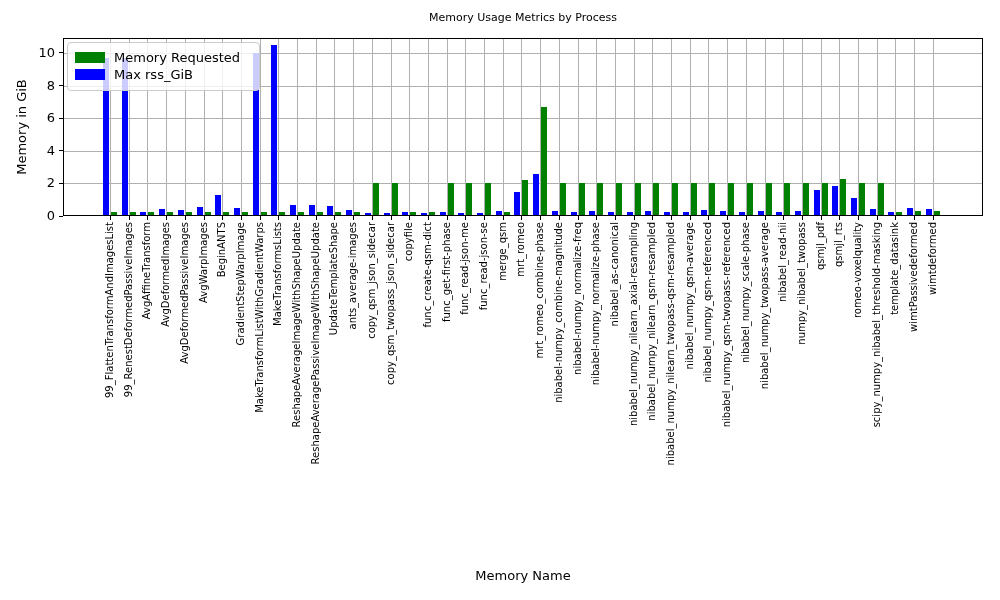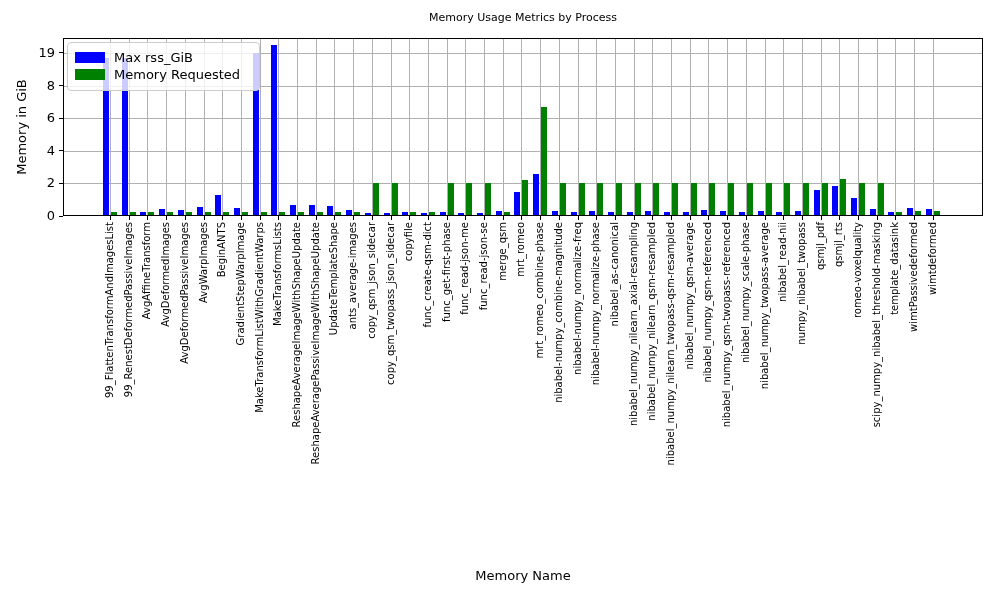--- a/index.html
+++ b/index.html
@@ -208,21 +208,21 @@
       <div class="ytick-label" style="left: 5px; top: 209px;">0</div>
       <div class="ytick-mark" style="left: 59px; top: 182.899px;"></div>
       <div class="ytick-label" style="left: 5px; top: 176.399px;">2</div>
       <div class="ytick-mark" style="left: 59px; top: 150.299px;"></div>
       <div class="ytick-label" style="left: 5px; top: 143.799px;">4</div>
       <div class="ytick-mark" style="left: 59px; top: 117.698px;"></div>
       <div class="ytick-label" style="left: 5px; top: 111.198px;">6</div>
       <div class="ytick-mark" style="left: 59px; top: 85.0971px;"></div>
       <div class="ytick-label" style="left: 5px; top: 78.5971px;">8</div>
       <div class="ytick-mark" style="left: 59px; top: 52.4963px;"></div>
-      <div class="ytick-label" style="left: 5px; top: 45.9963px;">19</div>
+      <div class="ytick-label" style="left: 5px; top: 45.9963px;">10</div>
     </div>
   <div id="xticks">
       <div class="xtick-mark" style="left: 110px; top: 216px;"></div>
       <div class="xtick-label" style="left: -237px; top: 222px;">99_FlattenTransformAndImagesList</div>
       <div class="xtick-mark" style="left: 128.7px; top: 216px;"></div>
       <div class="xtick-label" style="left: -218.3px; top: 222px;">99_RenestDeformedPassiveImages</div>
       <div class="xtick-mark" style="left: 147.4px; top: 216px;"></div>
       <div class="xtick-label" style="left: -199.6px; top: 222px;">AvgAffineTransform</div>
       <div class="xtick-mark" style="left: 166.1px; top: 216px;"></div>
       <div class="xtick-label" style="left: -180.9px; top: 222px;">AvgDeformedImages</div>
@@ -305,21 +305,21 @@
       <div class="xtick-mark" style="left: 895.4px; top: 216px;"></div>
       <div class="xtick-label" style="left: 548.4px; top: 222px;">template_datasink</div>
       <div class="xtick-mark" style="left: 914.1px; top: 216px;"></div>
       <div class="xtick-label" style="left: 567.1px; top: 222px;">wimtPassivedeformed</div>
       <div class="xtick-mark" style="left: 932.8px; top: 216px;"></div>
       <div class="xtick-label" style="left: 585.8px; top: 222px;">wimtdeformed</div>
     </div>
 
   <div id="legend">
     <div class="legend-row">
+      <span class="legend-swatch" id="swatch-1" style="background: rgb(0, 128, 0);"></span>
+      <span class="legend-label">Memory Requested</span>
+    </div>
+    <div class="legend-row">
       <span class="legend-swatch" id="swatch-0" style="background: rgb(0, 0, 255);"></span>
       <span class="legend-label">Max rss_GiB</span>
     </div>
-    <div class="legend-row">
-      <span class="legend-swatch" id="swatch-1" style="background: rgb(0, 128, 0);"></span>
-      <span class="legend-label">Memory Requested</span>
-    </div>
   </div>
 </div>
 
 </body></html>

